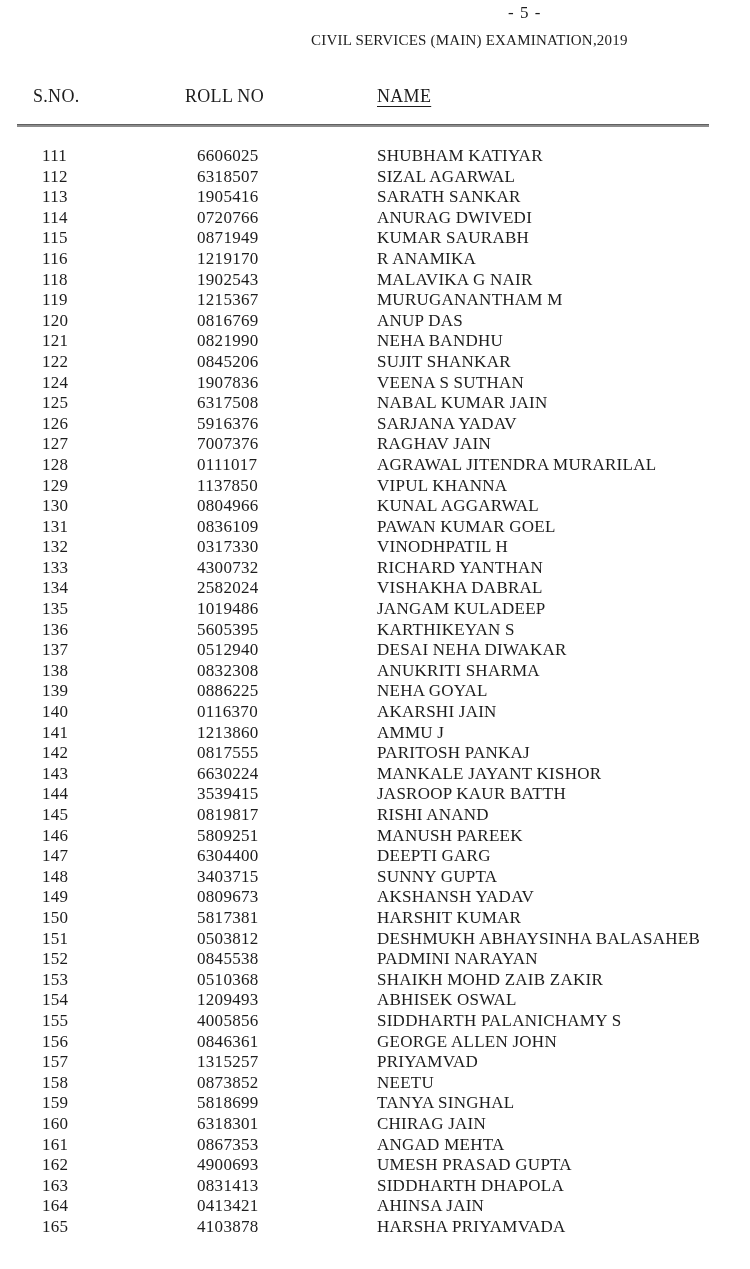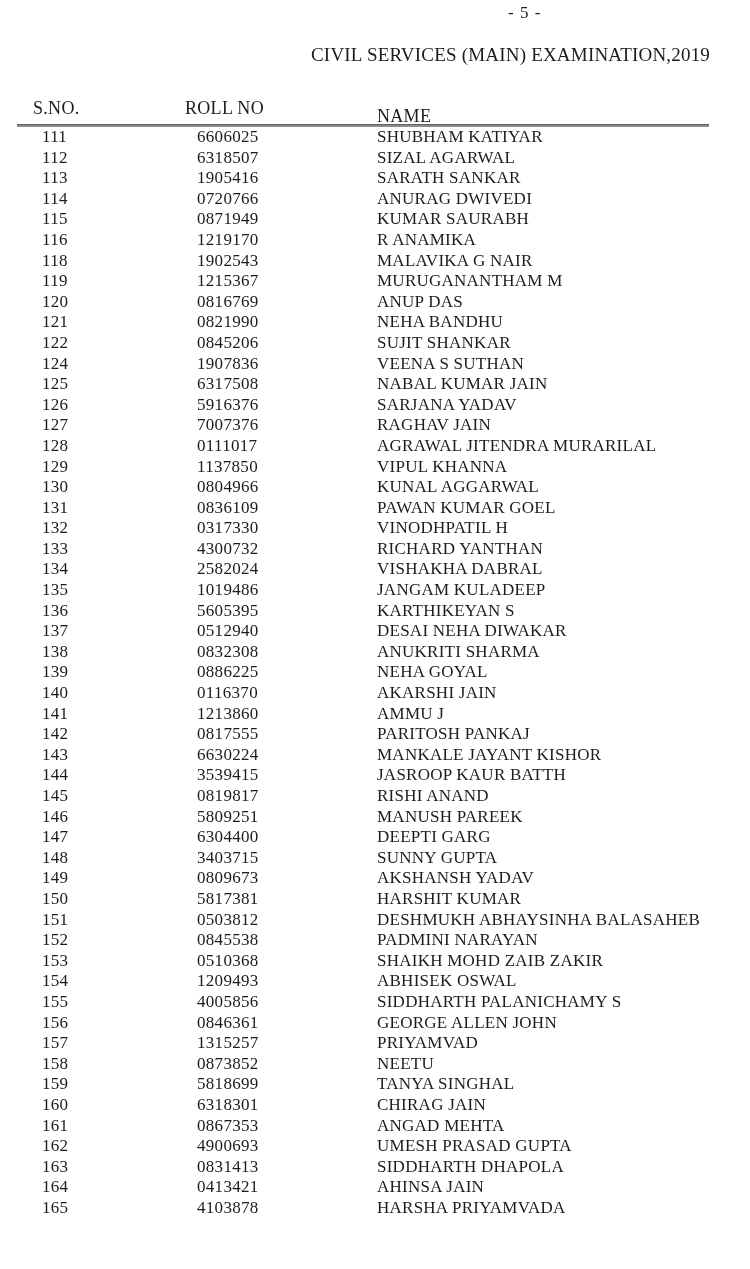--- a/index.html
+++ b/index.html
@@ -19,53 +19,52 @@
   .page-number {
     position: absolute;
     top: 3px;
     left: 508px;
     font-size: 17px;
     letter-spacing: 1px;
     white-space: pre;
   }
   .doc-title {
     position: absolute;
-    top: 44px;
+    top: 32px;
     left: 311px;
-    font-size: 19px;
+    font-size: 15px;
     letter-spacing: 0.2px;
     white-space: pre;
   }
   .col-header {
     position: absolute;
-    top: 98px;
+    top: 86px;
     font-size: 18px;
     letter-spacing: 0.3px;
     white-space: pre;
   }
   .col-header.sno  { left: 33px; }
   .col-header.roll { left: 185px; }
   .col-header.name {
     left: 377px;
     text-decoration: underline;
     text-underline-offset: 4px;
-    margin-top: 8px;
   }
   .rule {
     position: absolute;
     top: 124px;
     left: 17px;
     width: 692px;
     height: 2px;
     background: #8c8c8c;
     border-top: 1px solid #606060;
   }
   .rows {
     position: absolute;
-    top: 127px;
+    top: 146px;
     left: 0;
     width: 750px;
   }
   .row {
     position: relative;
     height: 20.6px;
     font-size: 17px;
     line-height: 20.6px;
     white-space: pre;
   }

